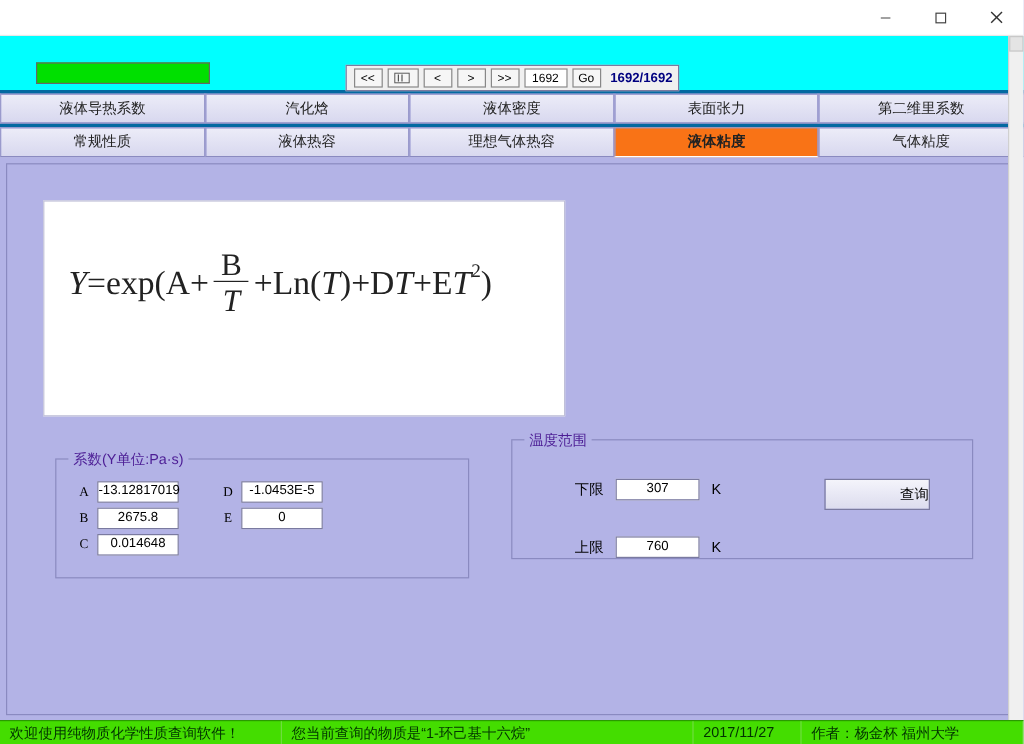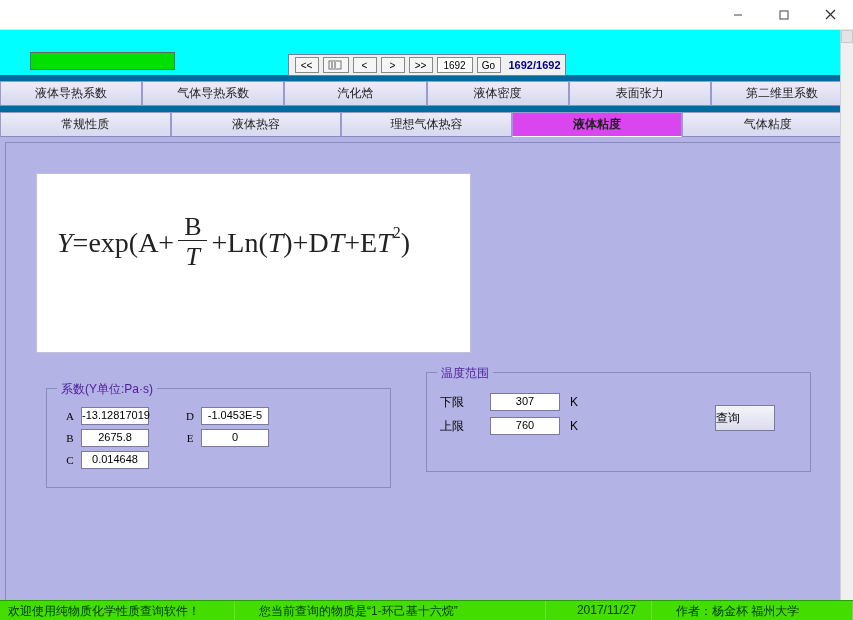--- a/index.html
+++ b/index.html
@@ -74,35 +74,35 @@
     left: 30px; top: 52px;
     width: 145px; height: 18px;
     background: #00e000;
     border: 1px solid #666;
     z-index: 5;
   }
   
   .tabrow {
     display: flex;
     background: #b3b3e6;
-    border-top: 6px solid #0369a1;
+    border-top: 3px solid #0369a1;
   }
   .tab {
     flex: 1 1 0;
     text-align: center;
     padding: 3px 0;
     border: 1px solid #9a9acc;
     border-bottom: 1px solid #8a8ac0;
     background: linear-gradient(#ececf8, #d8d8ef);
     font-size: 12px;
     color: #222;
     white-space: nowrap;
   }
   .tab.active {
-    background: #d946ef;
+    background: #f97316;
     font-weight: bold;
     border-bottom: 1px solid #fff;
   }
   
   .content {
     background: #b3b3e6;
     padding: 5px;
     height: 470px;
   }
   .inner {
@@ -166,54 +166,53 @@
     width: 68px; height: 18px;
     border: 1px solid #7a7aa0;
     background: #fff;
     text-align: center;
     font-size: 11px;
     font-family: Tahoma, sans-serif;
     padding-top:1px;
   }
   .coeff-cols { display:flex; gap: 30px; }
   .range-row { display:flex; align-items:center; margin:6px 0; }
-  .range-lbl { width: 40px; text-align:left; font-size:12px; margin-left:1px;}
+  .range-lbl { width: 40px; text-align:right; font-size:12px; margin-left:24px;}
   .range-val {
     width: 70px; height:18px; border:1px solid #7a7aa0; background:#fff;
-    text-align:center; font-size:11px; margin: 0 10px; padding-top:1px;
+    text-align:center; font-size:11px; margin: 12px 10px; padding-top:1px;
   }
   .range-unit { width:20px; font-size:12px; }
   .query-btn {
     position:absolute; right: 35px; top: 32px;
-    width: 60px; height: 26px;
+    width: 88px; height: 26px;
     border: 1px solid #7a7aa0;
     background: linear-gradient(#f4f4fb,#dcdcee);
-    text-align:left; line-height:24px;
+    text-align:right; line-height:24px;
     font-size:12px;
     margin-left:26px;
   }
   
   .statusbar {
     position:absolute; left:0; right:0; bottom:0;
     height: 20px;
     display:flex;
     background: #44dd00;
     border-top:1px solid #2a9a00;
     font-size:12px;
     color:#003300;
-    gap:16px;
   }
   .statusbar .cell {
     border-right:1px solid #6fdc3f;
     padding: 2px 8px;
     white-space: nowrap;
   }
   .statusbar .cell.c1{ flex: 0 0 235px; }
   .statusbar .cell.c2{ flex: 1 1 auto; }
-  .statusbar .cell.c3{ flex: 0 0 90px; text-align:center;}
+  .statusbar .cell.c3{ flex: 0 0 90px; }
   .statusbar .cell.c4{ flex: 0 0 185px; }
   
   .vscroll {
     position:absolute; right:0; top:30px; bottom:20px; width:13px;
     background: #f0f0f0; border-left:1px solid #d0d0d0;
   }
   .vscroll .arrow { height:13px; background:#e4e4e4; border:1px solid #c8c8c8;}
 </style>
 </head>
 <body>
@@ -252,21 +251,20 @@
     <div class="navbtn">&gt;&gt;</div>
     <input class="navinput" value="1692" style="">
     <div class="navbtn">Go</div>
     <span class="navtotal">1692/1692</span>
   </div>
 </div>
 <div class="greenstub"></div>
 
 <div class="tabrow">
   <div class="tab">液体导热系数</div>
-  <div class="tab">气体导热系数</div>
   <div class="tab">汽化焓</div>
   <div class="tab">液体密度</div>
   <div class="tab">表面张力</div>
   <div class="tab">第二维里系数</div>
 </div>
 
 <div class="tabrow">
   <div class="tab">常规性质</div>
   <div class="tab">液体热容</div>
   <div class="tab">理想气体热容</div>

